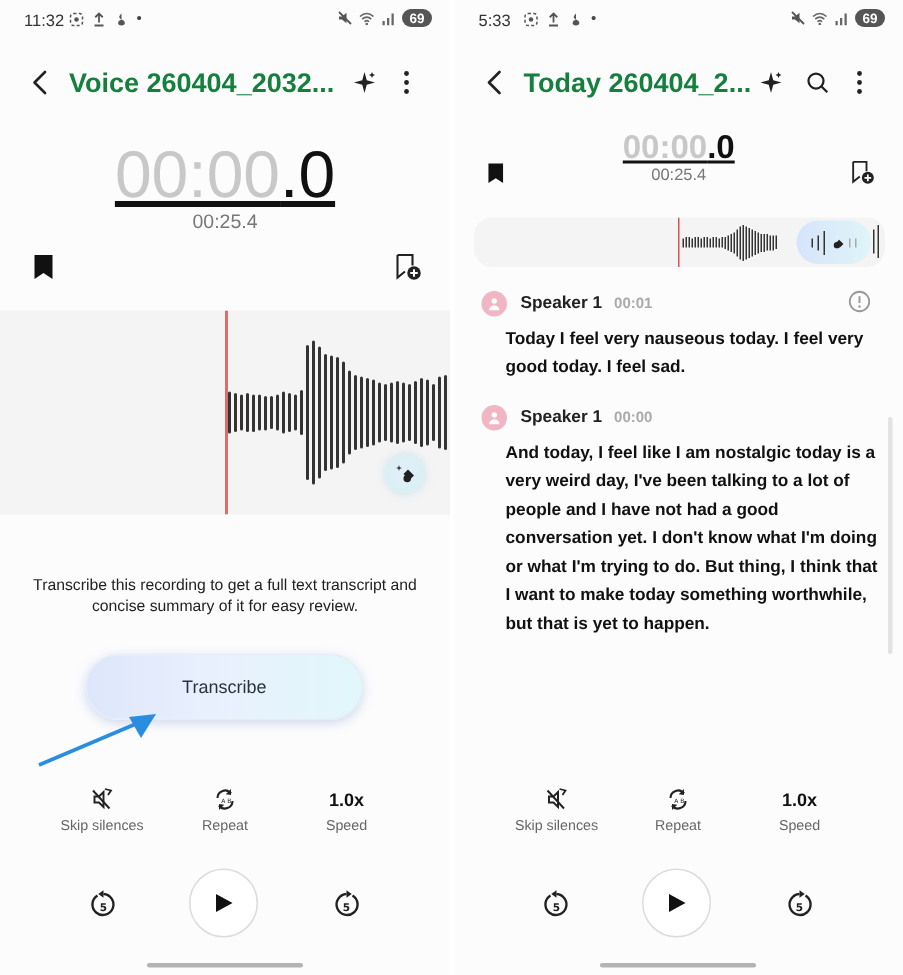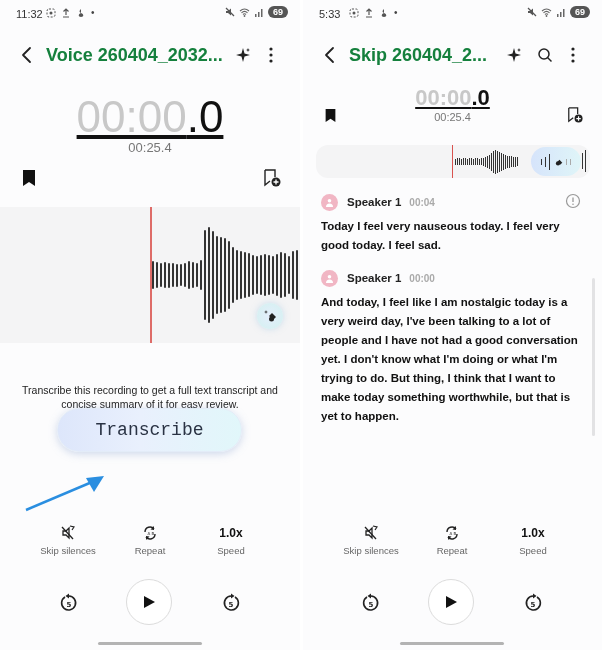--- a/index.html
+++ b/index.html
@@ -35,24 +35,24 @@
   .addbookmark { position: absolute; width: 18px; height: 18px; }
 
   
   .wave-area { position: absolute; left: 0; top: 207px; width: 300px; height: 136px; background: #f4f4f5; overflow: hidden; }
   .playhead { position: absolute; left: 150px; top: 0; width: 2px; height: 136px; background: #d9534f; opacity: .85; }
   .bars { position: absolute; left: 152px; top: 0; height: 136px; display: flex; align-items: center; gap: 2px; }
   .bar { width: 2px; background: #333; border-radius: 1px; }
   .ai-bubble { position: absolute; width: 26px; height: 26px; border-radius: 50%; background: radial-gradient(circle, #e5eefc 0%, #d8f0f3 70%, rgba(220,240,245,.6) 100%); display: flex; align-items: center; justify-content: center; box-shadow: 0 0 6px rgba(160,200,230,.5); }
 
   .desc { position: absolute; left: 10px; right: 10px; top: 383px; text-align: center; font-size: 10.5px; line-height: 14px; color: #222; }
-  .transcribe-btn { position: absolute; left: 57px; top: 408px; width: 185px; height: 44px; border-radius: 22px;
+  .transcribe-btn { position: absolute; left: 57px; top: 436px; width: 185px; height: 44px; border-radius: 22px;
     background: linear-gradient(90deg, #dde6fb 0%, #e9f0fd 45%, #e1f7fa 100%);
     box-shadow: 0 2px 8px rgba(120,150,200,.35); border: 1px solid #e3ecf8;
-    display: flex; align-items: center; justify-content: center; font-size: 18px; color: #2a3344; font-family: Liberation Mono, monospace; }
+    display: flex; align-items: center; justify-content: center; font-size: 12px; color: #2a3344; }
 
   .arrow { position: absolute; left: 24px; top: 472px; width: 82px; height: 40px; }
 
   
   .ctrl { position: absolute; width: 80px; text-align: center; }
   .ctrl .glyph { height: 18px; display: flex; align-items: center; justify-content: center; }
   .ctrl .lbl { font-size: 9.5px; color: #666; margin-top: 3px; }
   .ctrl .speedval { font-size: 12px; font-weight: bold; color: #111; height: 18px; line-height: 18px; }
 
   .skip { position: absolute; width: 20px; height: 20px; }
@@ -65,21 +65,21 @@
   .mini-bars { position: absolute; left: 139px; top: 0; height: 33px; display: flex; align-items: center; gap: 1px; }
   .mini-bar { width: 1px; background: #333; }
   .mini-ai { position: absolute; left: 215px; top: 2px; width: 50px; height: 29px; border-radius: 15px; background: linear-gradient(90deg, #d6e4fb, #dff5f8); display: flex; align-items: center; justify-content: center; gap: 3px; }
 
   
   .seg { position: absolute; left: 18px; right: 14px; font-weight: bold; }
   .seg-head { display: flex; align-items: center; height: 18px; }
   .avatar { width: 17px; height: 17px; border-radius: 50%; background: #f1b6c4; display: flex; align-items: center; justify-content: center; margin-right: 9px; }
   .speaker { font-size: 11.5px; color: #222; margin-right: 8px; }
   .segtime { font-size: 10px; color: #aaa; }
-  .seg-text { font-size: 11.5px; line-height: 19px; color: #111; margin-top: 6px; }
+  .seg-text { font-size: 11.5px; line-height: 19px; color: #111; margin-top: 6px; margin-left: 16px; }
   .info-icon { position: absolute; right: 7px; top: 0; width: 16px; height: 16px; }
   .scrollbar { position: absolute; left: 289px; top: 278px; width: 3px; height: 158px; background: #e2e2e4; border-radius: 2px; }
 </style>
 </head>
 <body>
 
 <div class="screen left">
 
   <div class="status">
     <span class="time">11:32</span>
@@ -289,21 +289,21 @@
           <rect x="7" y="2" width="1.5" height="8" fill="#666"></rect>
         </svg>
       <span class="battery">69</span>
     </span>
   </div>
 
   <div class="appbar">
     <svg class="back" viewBox="0 0 22 22">
         <path d="M14 4 L7 11 L14 18" stroke="#222" stroke-width="1.8" fill="none" stroke-linecap="round" stroke-linejoin="round"></path>
       </svg>
-    <span class="title">Skip 260404_2...</span>
+    <span class="title">Today 260404_2...</span>
     <span class="icon-btn" style="left:200px">
       <svg width="16" height="16" viewBox="0 0 16 16">
           <path d="M8 1 L9.5 6.5 L15 8 L9.5 9.5 L8 15 L6.5 9.5 L1 8 L6.5 6.5 Z" fill="#222"></path>
           <path d="M13 1 L13.6 2.4 L15 3 L13.6 3.6 L13 5 L12.4 3.6 L11 3 L12.4 2.4 Z" fill="#222"></path>
         </svg>
     </span>
     <span class="icon-btn" style="left:231px">
       <svg width="16" height="16" viewBox="0 0 16 16">
           <circle cx="7" cy="7" r="5" stroke="#222" stroke-width="1.5" fill="none"></circle>
           <path d="M10.5 10.5 L14.5 14.5" stroke="#222" stroke-width="1.5"></path>
@@ -386,21 +386,21 @@
 
   <div class="seg" style="top:193px;">
     <div class="seg-head">
       <span class="avatar">
         <svg width="9" height="9" viewBox="0 0 9 9">
             <circle cx="4.5" cy="2.7" r="1.8" fill="#fff"></circle>
             <path d="M1 9 A3.5 3.5 0 0 1 8 9 Z" fill="#fff"></path>
           </svg>
       </span>
       <span class="speaker">Speaker 1</span>
-      <span class="segtime">00:04</span>
+      <span class="segtime">00:01</span>
     </div>
     <svg class="info-icon" viewBox="0 0 16 16">
         <circle cx="8" cy="8" r="6.5" stroke="#999" stroke-width="1.2" fill="none"></circle>
         <path d="M8 4.5 L8 9" stroke="#999" stroke-width="1.3"></path>
         <circle cx="8" cy="11.3" r=".8" fill="#999"></circle>
       </svg>
     <div class="seg-text">Today I feel very nauseous today. I feel very good today. I feel sad.</div>
   </div>
 
   <div class="seg" style="top:269px;">

